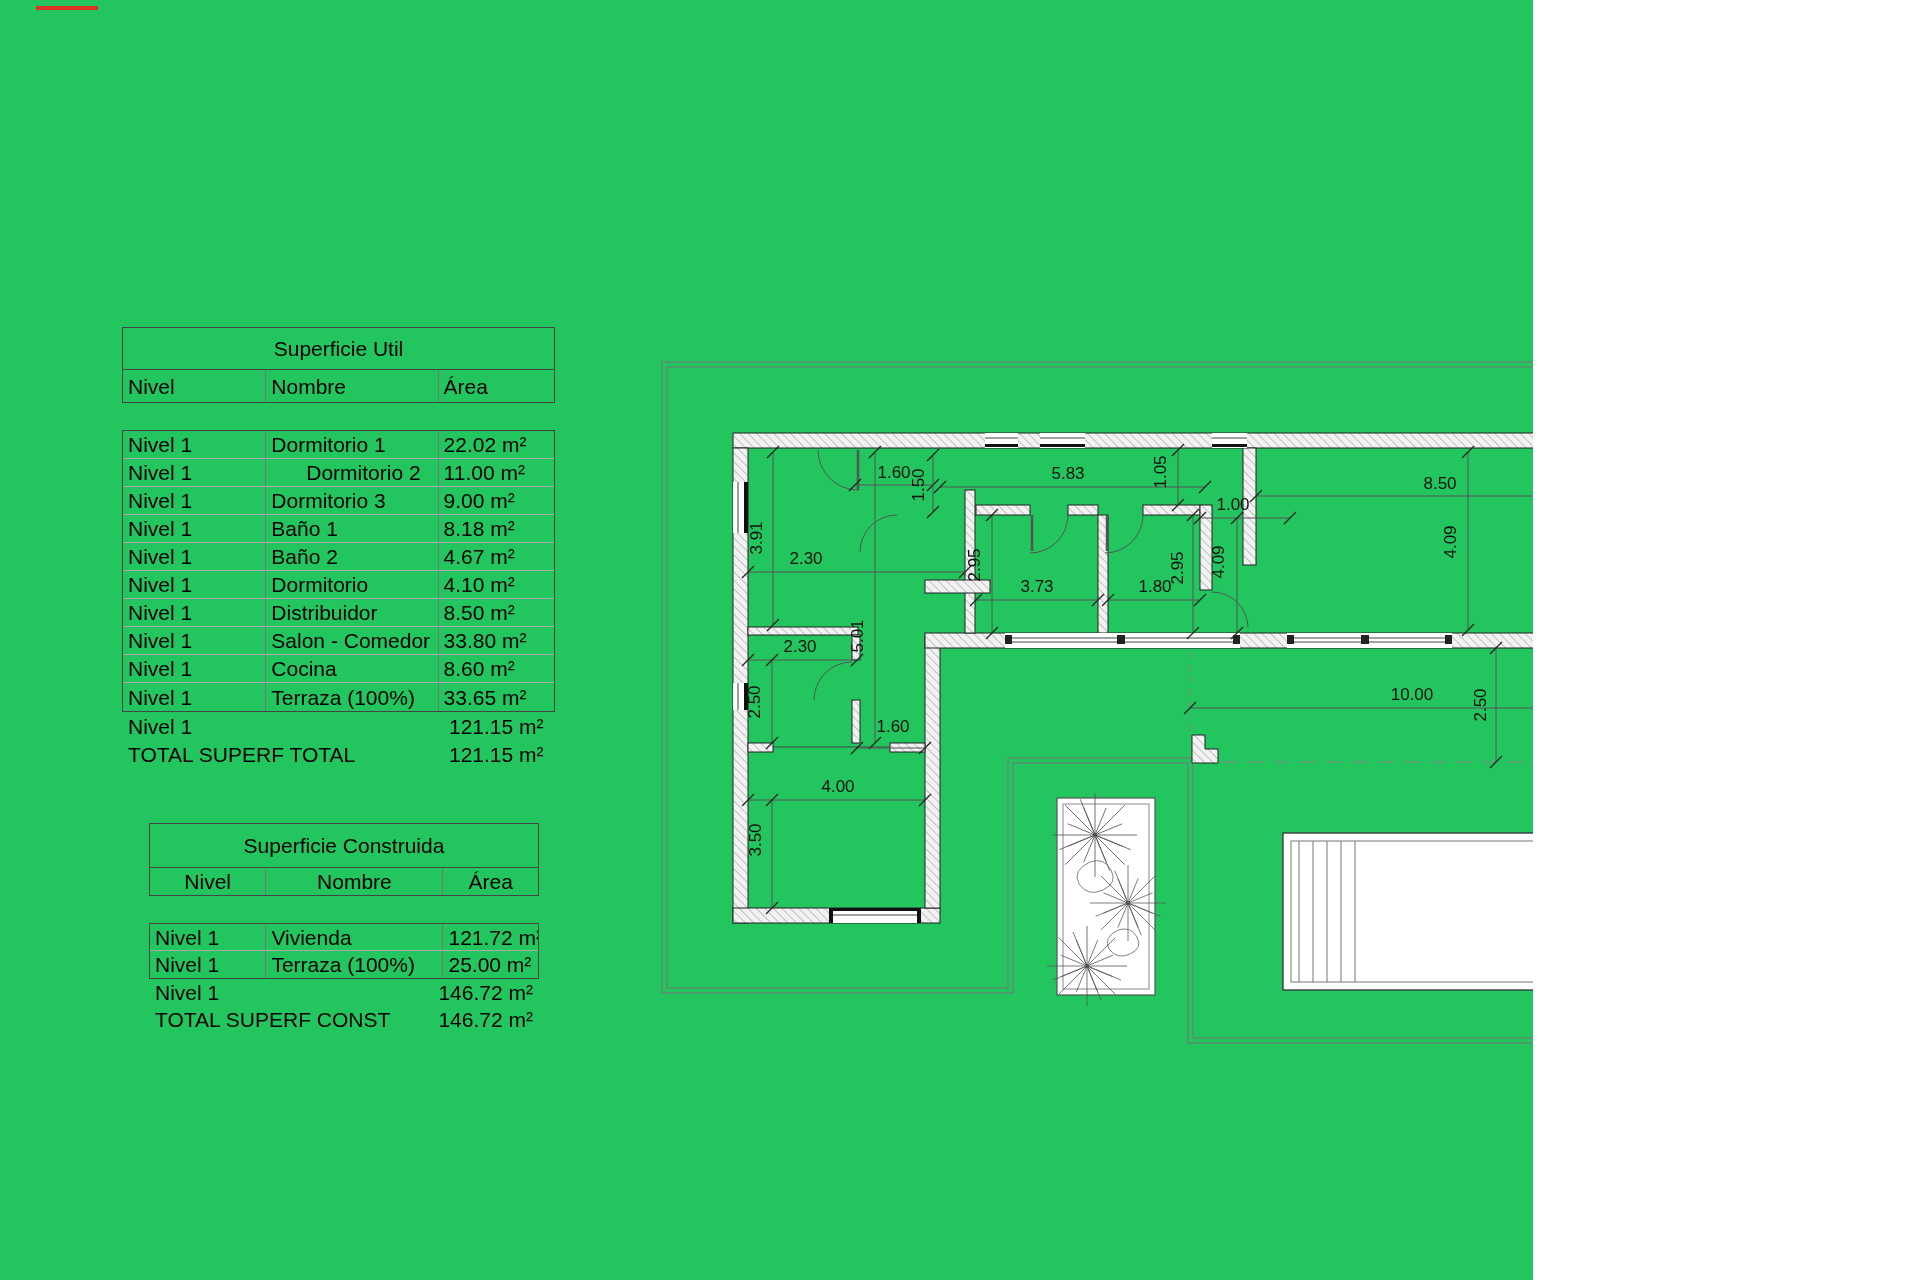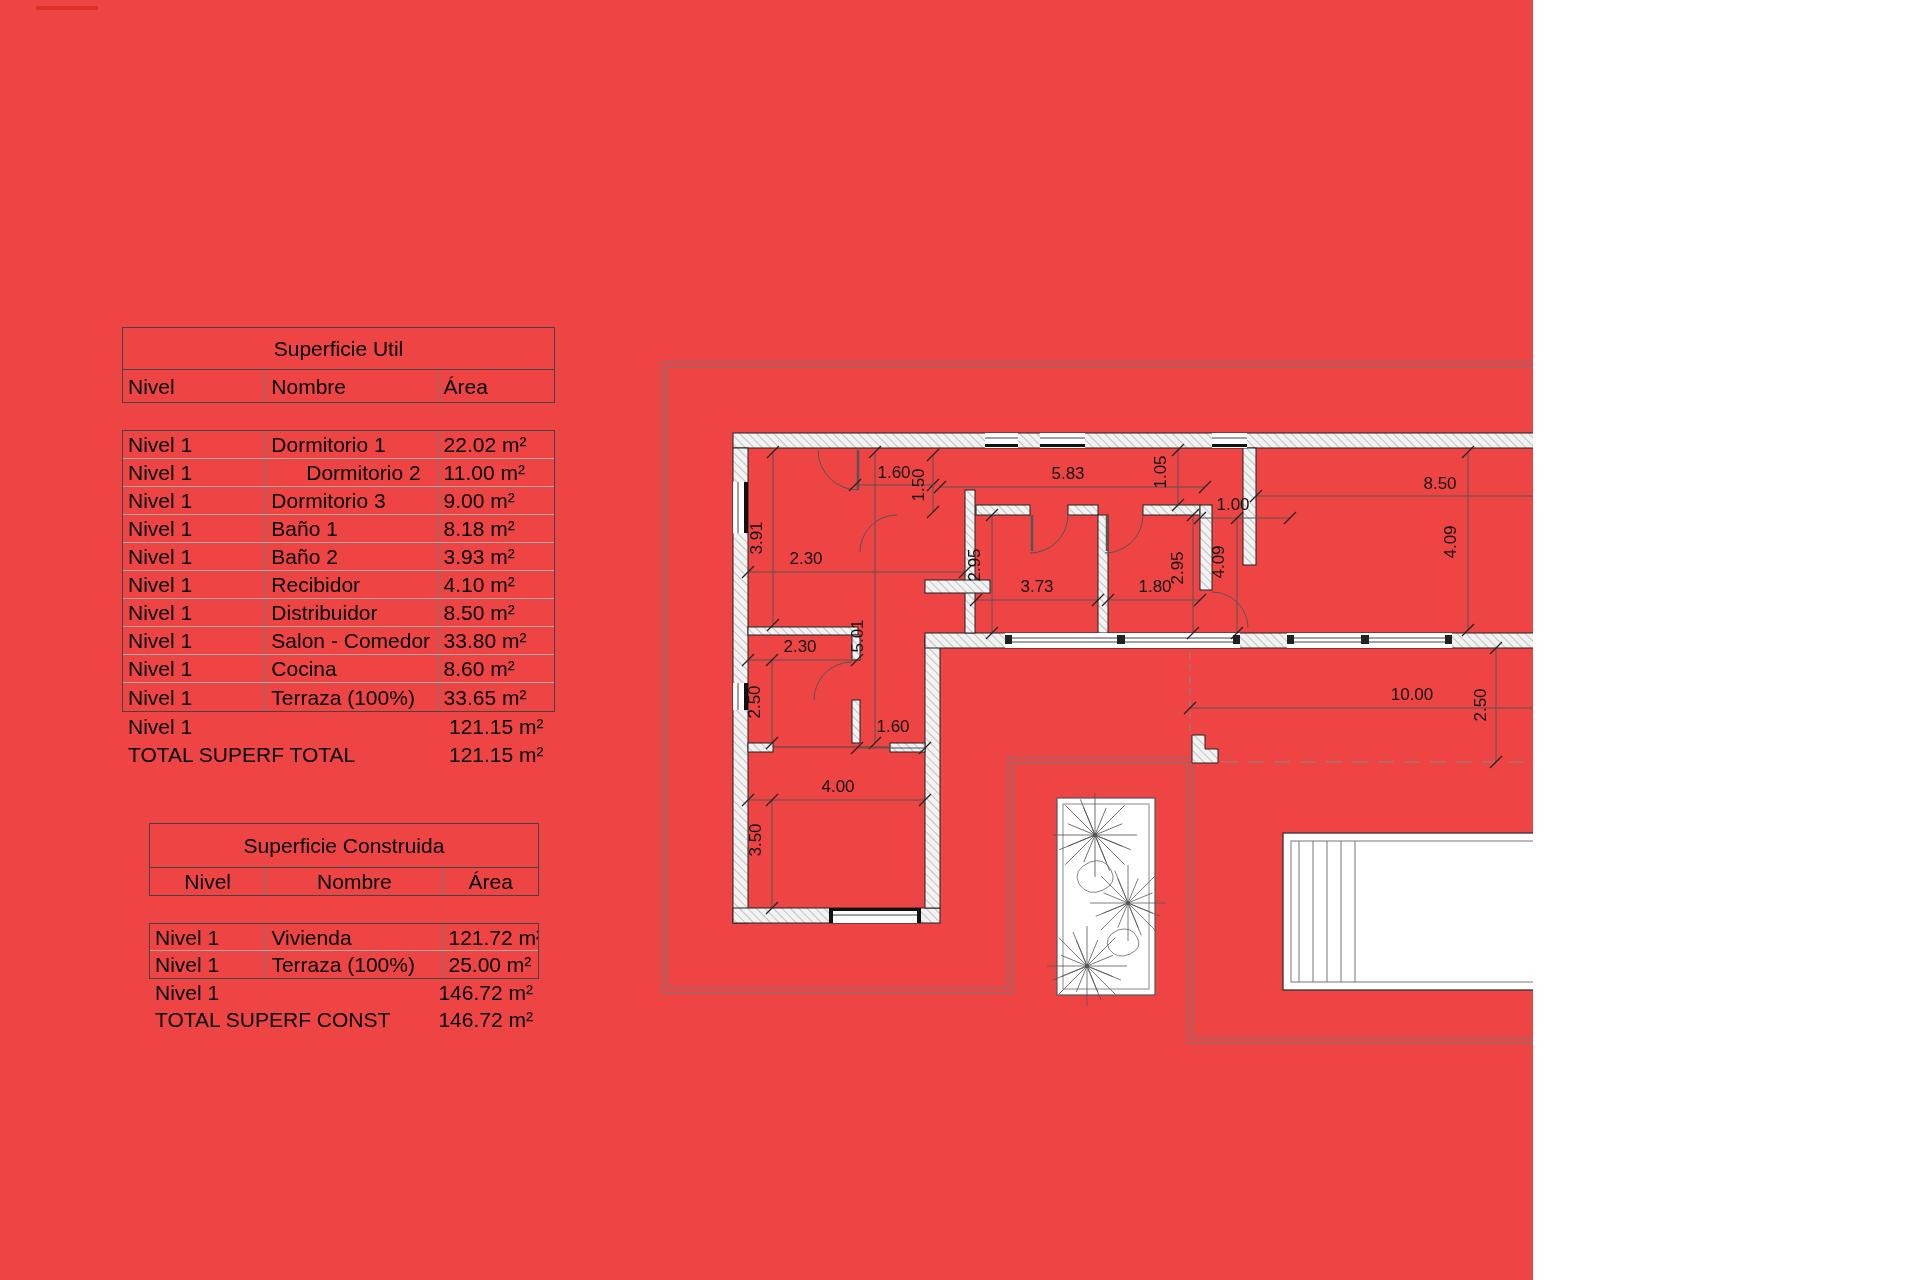--- a/index.html
+++ b/index.html
@@ -1,16 +1,16 @@
 <!DOCTYPE html>
 <html><head>
 <meta charset="utf-8">
 <style>
   html,body{margin:0;padding:0;background:#fff;}
-  #page{position:relative;width:1533px;height:1280px;background:#ef4444;overflow:hidden;
+  #page{position:relative;width:1533px;height:1280px;background:#22c55e;overflow:hidden;
         font-family:"Liberation Sans",sans-serif;color:#000;}
   
   .stable{position:absolute;font-size:21px;line-height:1;}
   .t-headbox{border:1px solid #444;box-sizing:border-box;}
   .t-title{display:flex;align-items:center;justify-content:center;box-sizing:border-box;
            border-bottom:1px solid #444;}
   .t-headrow{display:flex;box-sizing:border-box;}
   .t-cell{box-sizing:border-box;padding:0 5px;display:flex;align-items:center;
           white-space:nowrap;overflow:hidden;}
   .bl{border-left:1px solid #777;}
@@ -76,25 +76,25 @@
           <div class="t-cell bl" style="width: 117px;">9.00 m²</div>
         </div>
         <div class="t-row">
           <div class="t-cell" style="width: 143px;">Nivel 1</div>
           <div class="t-cell bl" style="width: 173px;">Baño 1</div>
           <div class="t-cell bl" style="width: 117px;">8.18 m²</div>
         </div>
         <div class="t-row">
           <div class="t-cell" style="width: 143px;">Nivel 1</div>
           <div class="t-cell bl" style="width: 173px;">Baño 2</div>
-          <div class="t-cell bl" style="width: 117px;">3.93 m²</div>
-        </div>
-        <div class="t-row">
-          <div class="t-cell" style="width: 143px;">Nivel 1</div>
-          <div class="t-cell bl" style="width: 173px;">Recibidor</div>
+          <div class="t-cell bl" style="width: 117px;">4.67 m²</div>
+        </div>
+        <div class="t-row">
+          <div class="t-cell" style="width: 143px;">Nivel 1</div>
+          <div class="t-cell bl" style="width: 173px;">Dormitorio</div>
           <div class="t-cell bl" style="width: 117px;">4.10 m²</div>
         </div>
         <div class="t-row">
           <div class="t-cell" style="width: 143px;">Nivel 1</div>
           <div class="t-cell bl" style="width: 173px;">Distribuidor</div>
           <div class="t-cell bl" style="width: 117px;">8.50 m²</div>
         </div>
         <div class="t-row">
           <div class="t-cell" style="width: 143px;">Nivel 1</div>
           <div class="t-cell bl" style="width: 173px;">Salon - Comedor</div>

